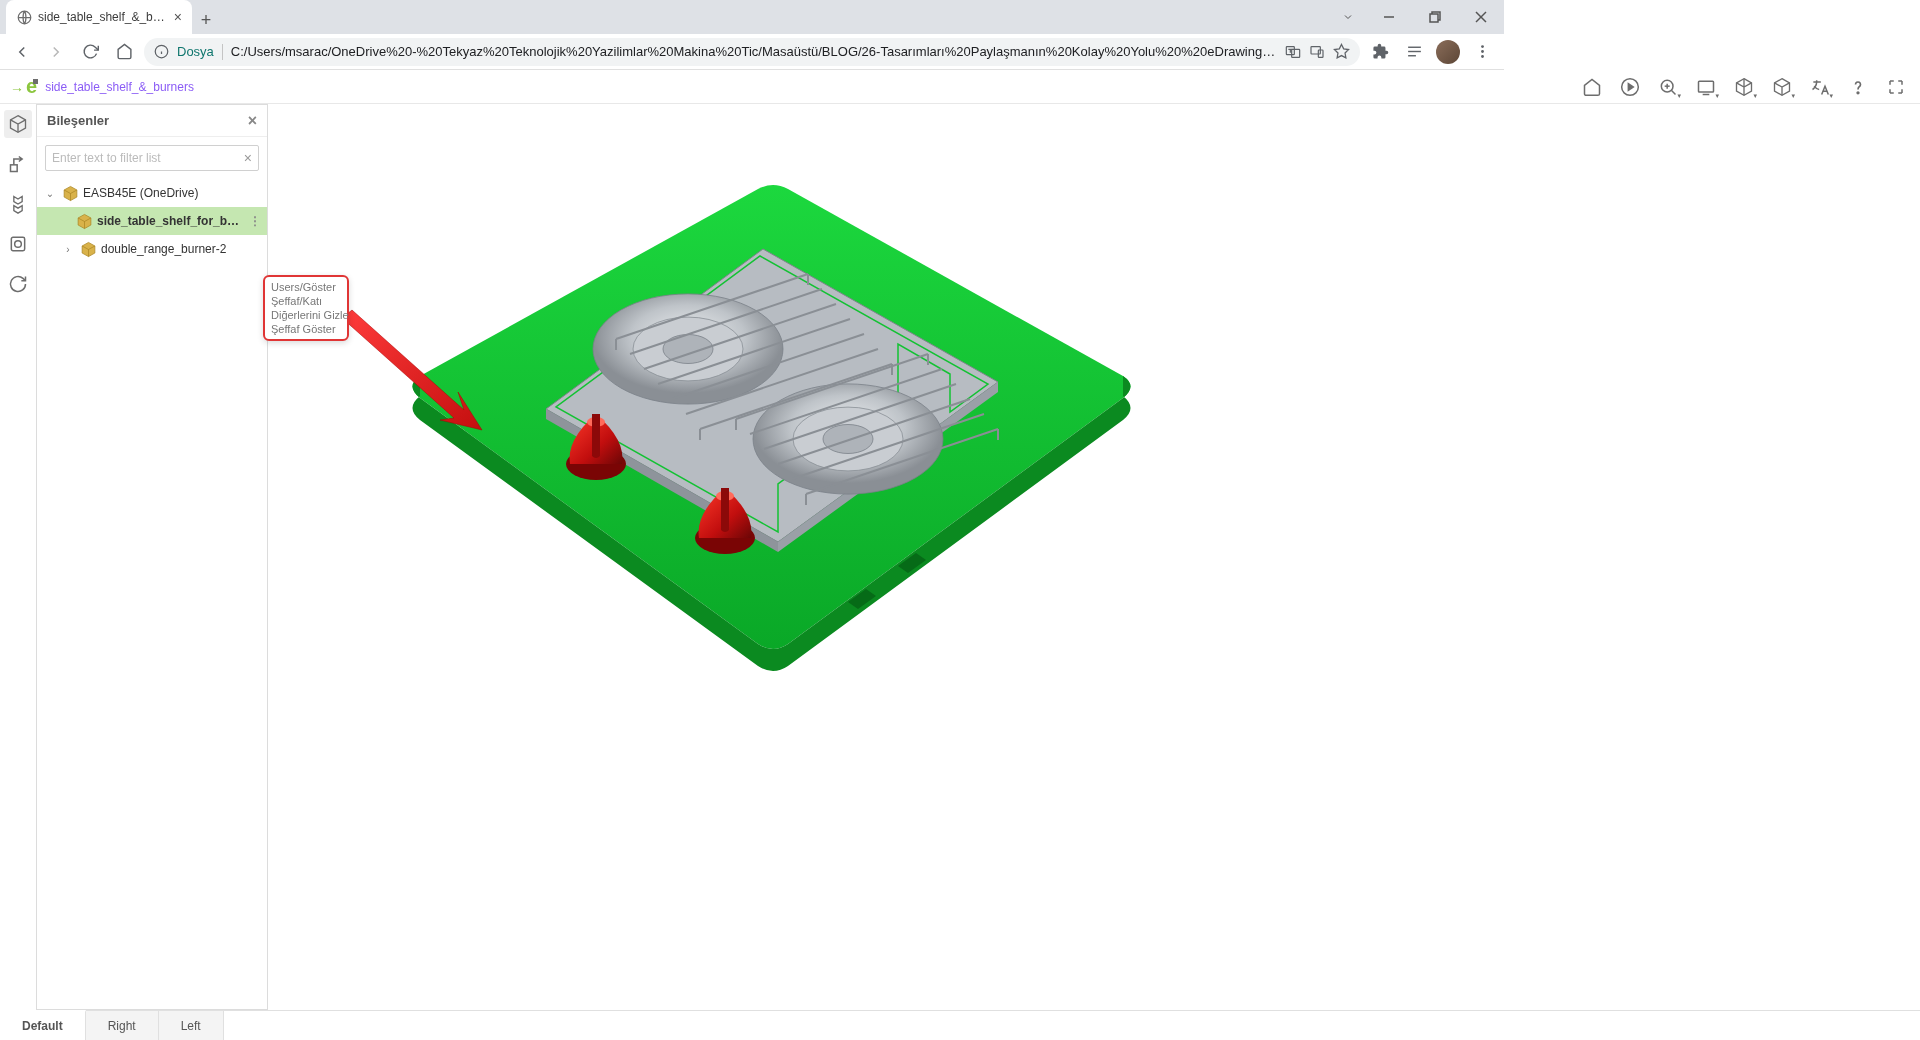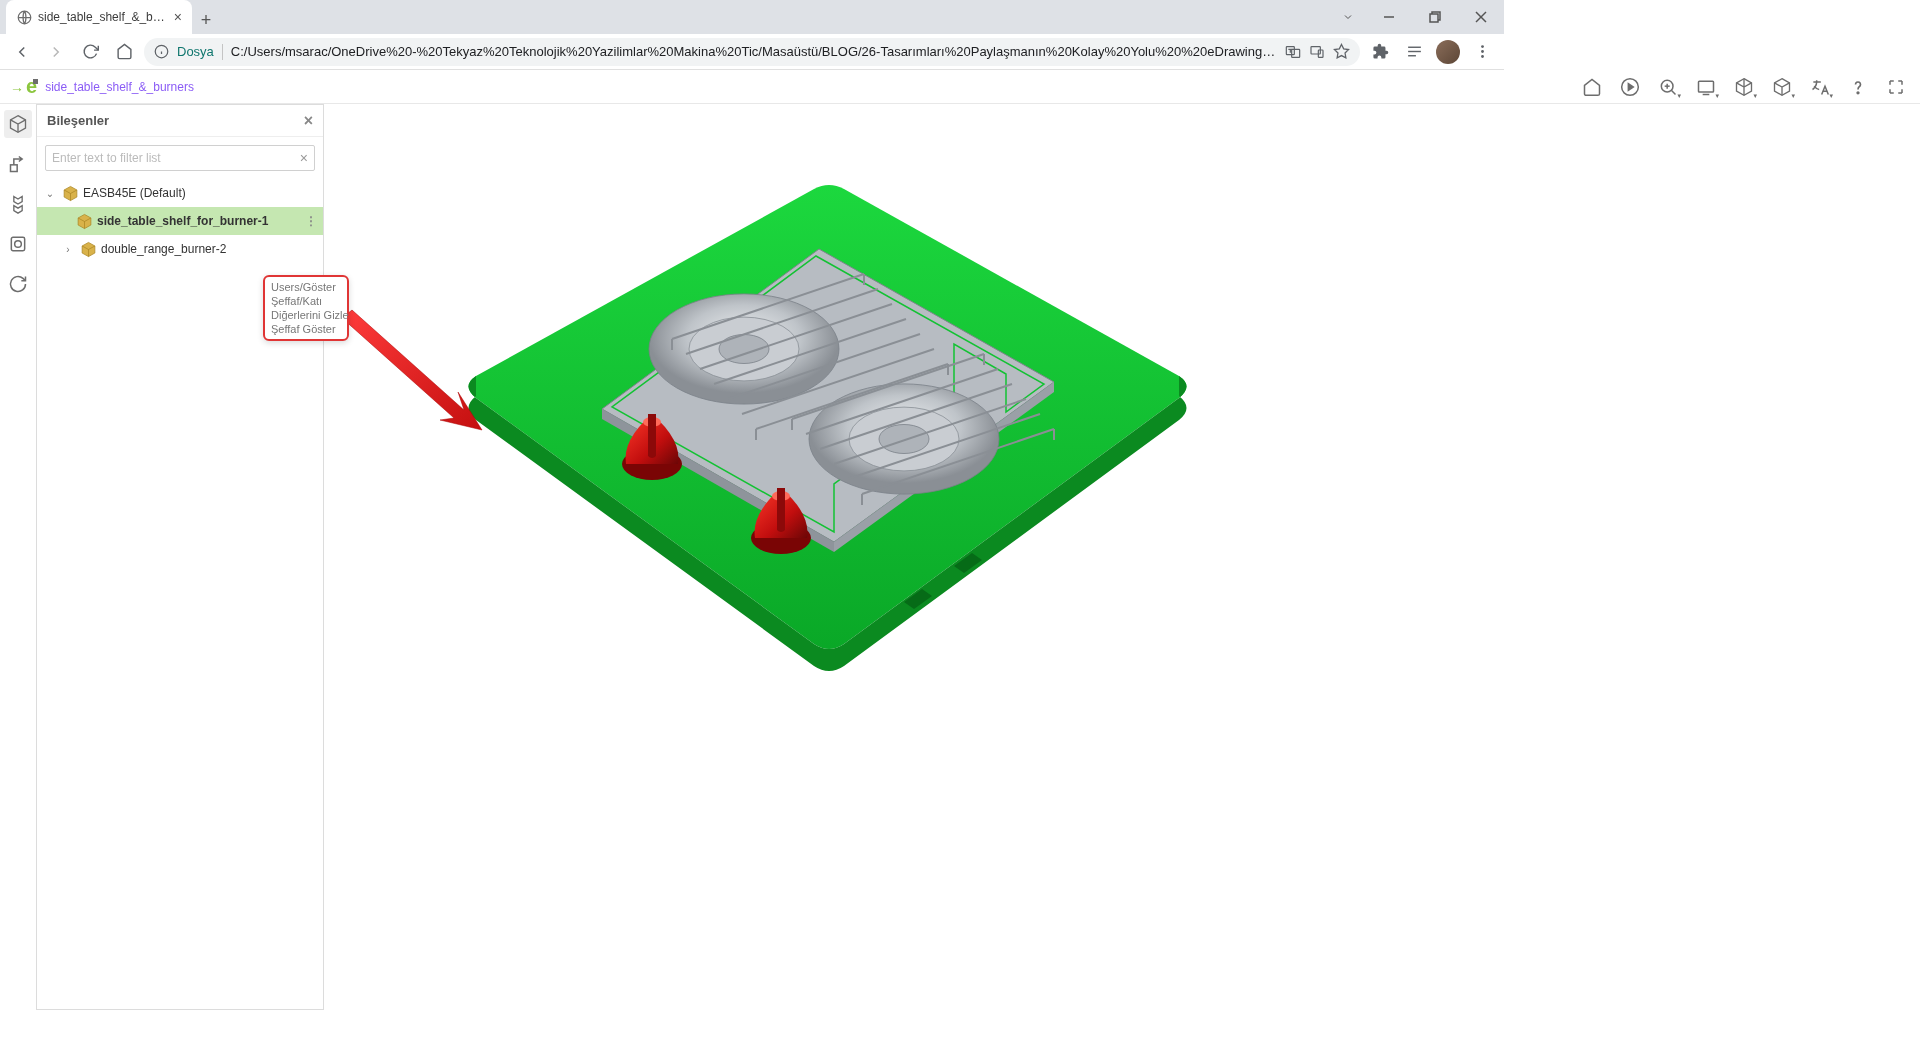--- a/index.html
+++ b/index.html
@@ -36,21 +36,21 @@
 .vtitle { font-size: 12px; color: #8b5cf6; }
 .vtools { margin-left: auto; display: flex; gap: 10px; align-items: center; }
 .vtools .tb { width: 28px; height: 28px; display: flex; align-items: center; justify-content: center; color: #6d6d6d; cursor: pointer; position: relative; }
 .vtools .tb .dd { position: absolute; right: 1px; bottom: 1px; font-size: 7px; color: #6d6d6d; }
 
 .vbody { position: absolute; left: 0; top: 34px; right: 0; bottom: 30px; display: flex; }
 .toolstrip { width: 36px; background: #fff; display: flex; flex-direction: column; align-items: center; padding-top: 6px; gap: 12px; }
 .toolstrip .ts { width: 28px; height: 28px; display: flex; align-items: center; justify-content: center; color: #6d6d6d; cursor: pointer; }
 .toolstrip .ts.active { background: #eee; border-radius: 3px; }
 
-.panel { width: 288px; border: 1px solid #dcdcdc; background: #fff; display: flex; flex-direction: column; }
+.panel { width: 232px; border: 1px solid #dcdcdc; background: #fff; display: flex; flex-direction: column; }
 .panel-head { height: 32px; display: flex; align-items: center; justify-content: space-between; padding: 0 10px; font-size: 13px; font-weight: 600; color: #555; border-bottom: 1px solid #eee; }
 .panel-head .px { color: #888; cursor: pointer; font-size: 16px; }
 .filterwrap { padding: 8px; }
 .filterbox { height: 26px; border: 1px solid #d0d0d0; border-radius: 2px; display: flex; align-items: center; padding: 0 6px; }
 .filterbox input { flex: 1; border: none; outline: none; font-size: 12px; color: #c2410c; background: transparent; }
 .filterbox input::placeholder { color: #bbb; }
 .filterbox .fx { color: #999; cursor: pointer; font-size: 14px; }
 
 .tree { font-size: 12px; color: #333; }
 .trow { display: flex; align-items: center; height: 28px; padding-right: 6px; cursor: pointer; gap: 4px; }
@@ -306,21 +306,21 @@
       </div>
       <div class="tree">
         <div class="trow" style="padding-left:6px">
           <span class="expand">⌄</span>
           <span class="cubeico">
               <svg width="17" height="17" viewBox="0 0 24 24" fill="#d9b24a" stroke="#a88422" stroke-width="1">
                 <path d="M12 2l9 5v10l-9 5-9-5V7z"></path>
                 <path d="M3 7l9 5 9-5M12 12v10" fill="none"></path>
               </svg>
             </span>
-          <span class="lbl">EASB45E (Default)</span>
+          <span class="lbl">EASB45E (OneDrive)</span>
         </div>
         <div class="trow sel" style="padding-left:38px">
           <span class="cubeico">
               <svg width="17" height="17" viewBox="0 0 24 24" fill="#d9b24a" stroke="#a88422" stroke-width="1">
                 <path d="M12 2l9 5v10l-9 5-9-5V7z"></path>
                 <path d="M3 7l9 5 9-5M12 12v10" fill="none"></path>
               </svg>
             </span>
           <span class="lbl">side_table_shelf_for_burner-1</span>
           <span class="more">⋮</span>
@@ -422,13 +422,18 @@
   <svg class="arrow-annot" width="160" height="160">
     <defs>
       <linearGradient id="ag" x1="0" y1="0" x2="1" y2="1">
           <stop offset="0%" stop-color="#ff3b3b"></stop>
           <stop offset="100%" stop-color="#c40f0f"></stop>
         </linearGradient>
     </defs>
     <polygon points="18,18 130,118 124,100 148,138 106,128 120,126 8,26" fill="url(#ag)" stroke="#a00" stroke-width="0.5"></polygon>
   </svg>
 
+  <div class="footer">
+    <div class="ftab active">Default</div>
+    <div class="ftab">Right</div>
+    <div class="ftab">Left</div>
+  </div>
 </div>
 
 </body></html>

